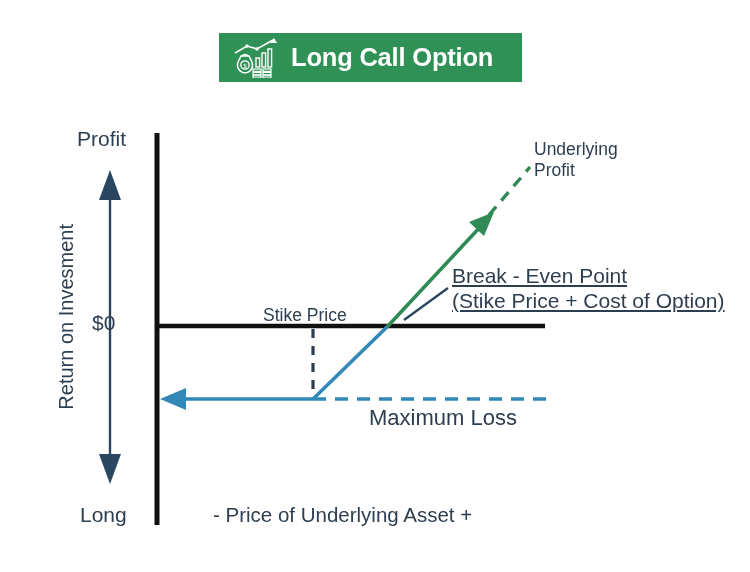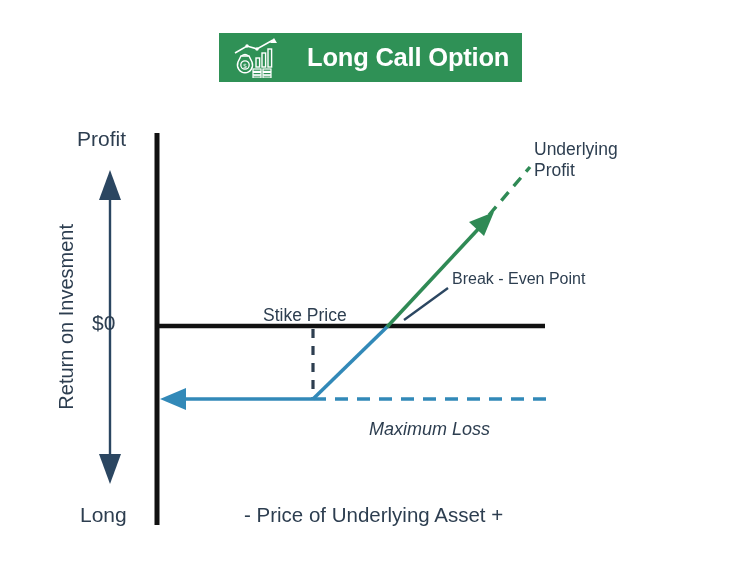--- a/index.html
+++ b/index.html
@@ -33,21 +33,21 @@
     width: 52px;
     height: 40px;
     flex: 0 0 auto;
     display: block;
   }
   #header-title {
     color: #ffffff;
     font-size: 25.5px;
     font-weight: bold;
     letter-spacing: -0.2px;
-    margin-left: 24px;
+    margin-left: 8px;
     white-space: nowrap;
   }
 
   
   #diagram {
     position: absolute;
     left: 0;
     top: 0;
     width: 750px;
     height: 572px;
@@ -75,39 +75,38 @@
   #label-yaxis {
     left: -33px; top: 305px;
     width: 200px;
     text-align: center;
     font-size: 20px;
     transform: rotate(-90deg);
   }
   #label-xaxis {
     left: 213px; top: 503px;
     font-size: 20.5px;
-    margin-left: 31px;
   }
   #label-strike-price {
     left: 263px; top: 305px;
     font-size: 17.5px;
   }
   #label-maximum-loss {
-    left: 369px; top: 419px;
-    font-size: 18px;
-    font-style: italic;
+    left: 369px; top: 405px;
+    font-size: 22px;
   }
   #label-unlimited-profit {
     left: 534px; top: 139px;
     font-size: 17.5px;
   }
   #label-unlimited-profit .l2 { display: block; }
   #label-break-even {
-    left: 452px; top: 270px;
-    font-size: 16px;
+    left: 452px; top: 264px;
+    font-size: 21px;
+    text-decoration: underline;
   }
   #label-break-even .l2 { display: block; }
 </style>
 </head>
 <body>
 
 <div id="header-banner">
   <svg id="header-icon" viewBox="0 0 52 40">
 
     <polyline points="4,15 16,8 26,11 42,2" fill="none" stroke="#ffffff" stroke-width="1.6"></polyline>
@@ -183,13 +182,14 @@
 
 <div class="lbl" id="label-maximum-loss">Maximum Loss</div>
 
 <div class="lbl" id="label-unlimited-profit">
   <span class="l1">Underlying</span>
   <span class="l2">Profit</span>
 </div>
 
 <div class="lbl" id="label-break-even">
   <span class="l1">Break - Even Point</span>
+  <span class="l2">(Stike Price + Cost of Option)</span>
 </div>
 
 </body></html>

